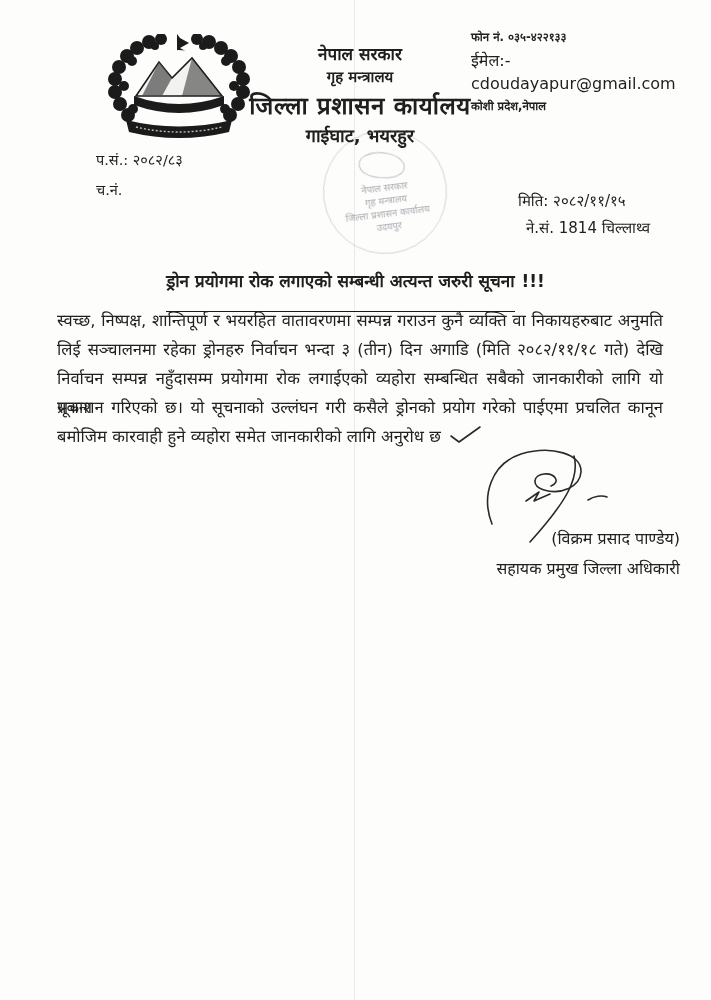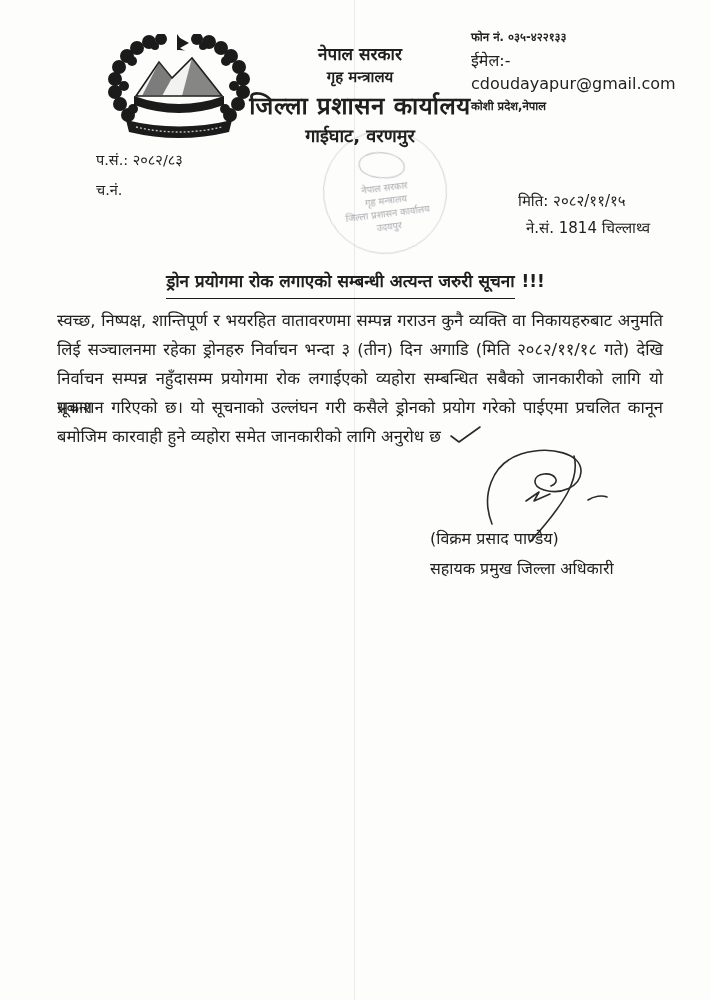--- a/index.html
+++ b/index.html
@@ -50,37 +50,37 @@
   .stamp .scb {
     width: 46px; height: 26px; margin-bottom: 3px;
     border: 1px solid rgba(100,100,115,0.4); border-radius: 50% 60% 45% 55%;
     transform: rotate(8deg);
   }
   
   .subject {
     position: absolute; left: 0; top: 269px; width: 100%;
     text-align: center; font-size: 17px; font-weight: bold;
   }
-  .subject .u { border-bottom: 1.6px solid #1a1a1a; padding-bottom: 7px; }
+  .subject .u { border-bottom: 1.6px solid #1a1a1a; padding-bottom: 20px; }
   .subject .bang { margin-left: 7px; }
   
   .body-text {
     position: absolute; left: 57px; top: 306px; width: 606px;
     font-size: 16.5px; line-height: 29px;
   }
   .bline { height: 29px; text-align: justify; text-align-last: justify; white-space: nowrap; }
   .bline.justified { white-space: normal; }
   .bline.first  { padding-left: 26px; }
   .bline.last   { text-align: right; text-align-last: left; }
   .tick { display: inline-block; vertical-align: -3px; margin-left: 8px; }
   
   .sig-scribble { position: absolute; left: 476px; top: 444px; width: 150px; height: 102px; }
   .sig-block {
     position: absolute; left: 430px; top: 524px; width: 250px;
-    text-align: left; font-size: 16px; line-height: 30px; font-weight: 500;
+    text-align: right; font-size: 16px; line-height: 30px; font-weight: 500;
   }
 </style>
 </head>
 <body>
 
 <div class="page">
   <div class="fold-line"></div>
 
   <svg class="emblem" viewBox="0 0 150 112">
     <g fill="#1b1b1b">
@@ -118,21 +118,21 @@
     <path d="M88,24 L118,62 L78,62 Z" fill="#2e2e2e" opacity="0.55"></path>
     <path d="M30,62 Q75,78 120,62 L120,71 Q75,87 30,71 Z" fill="#1b1b1b"></path>
     <path d="M22,86 Q75,99 128,86 L125,98 Q75,110 25,98 Z" fill="#1b1b1b"></path>
     <path d="M32,93 Q75,103 118,93" stroke="#bdbdbd" stroke-width="1.4" fill="none" stroke-dasharray="2 2"></path>
   </svg>
 
   <div class="head-center">
     <div class="head-gov">नेपाल सरकार</div>
     <div class="head-ministry">गृह मन्त्रालय</div>
     <div class="head-office">जिल्ला प्रशासन कार्यालय</div>
-    <div class="head-place">गाईघाट, वरणमुर</div>
+    <div class="head-place">गाईघाट, भयरहुर</div>
   </div>
 
   <div class="head-contact">
     <div>फोन नं. ०३५-४२२१३३</div>
     <div class="email">ईमेल:-cdoudayapur@gmail.com</div>
     <div>कोशी प्रदेश,नेपाल</div>
   </div>
 
   <div class="ref-block">
     <div>प.सं.: २०८२/८३</div>

